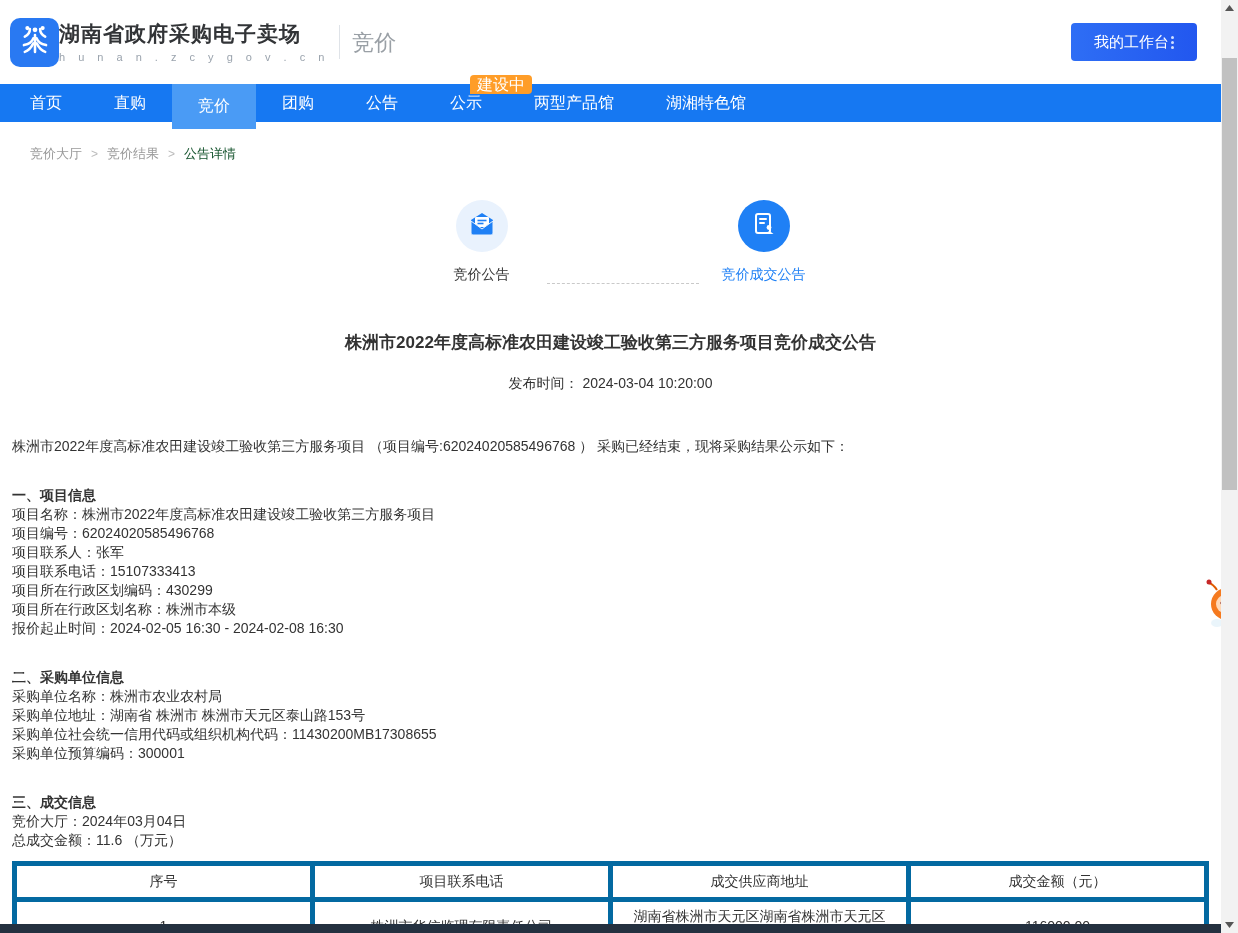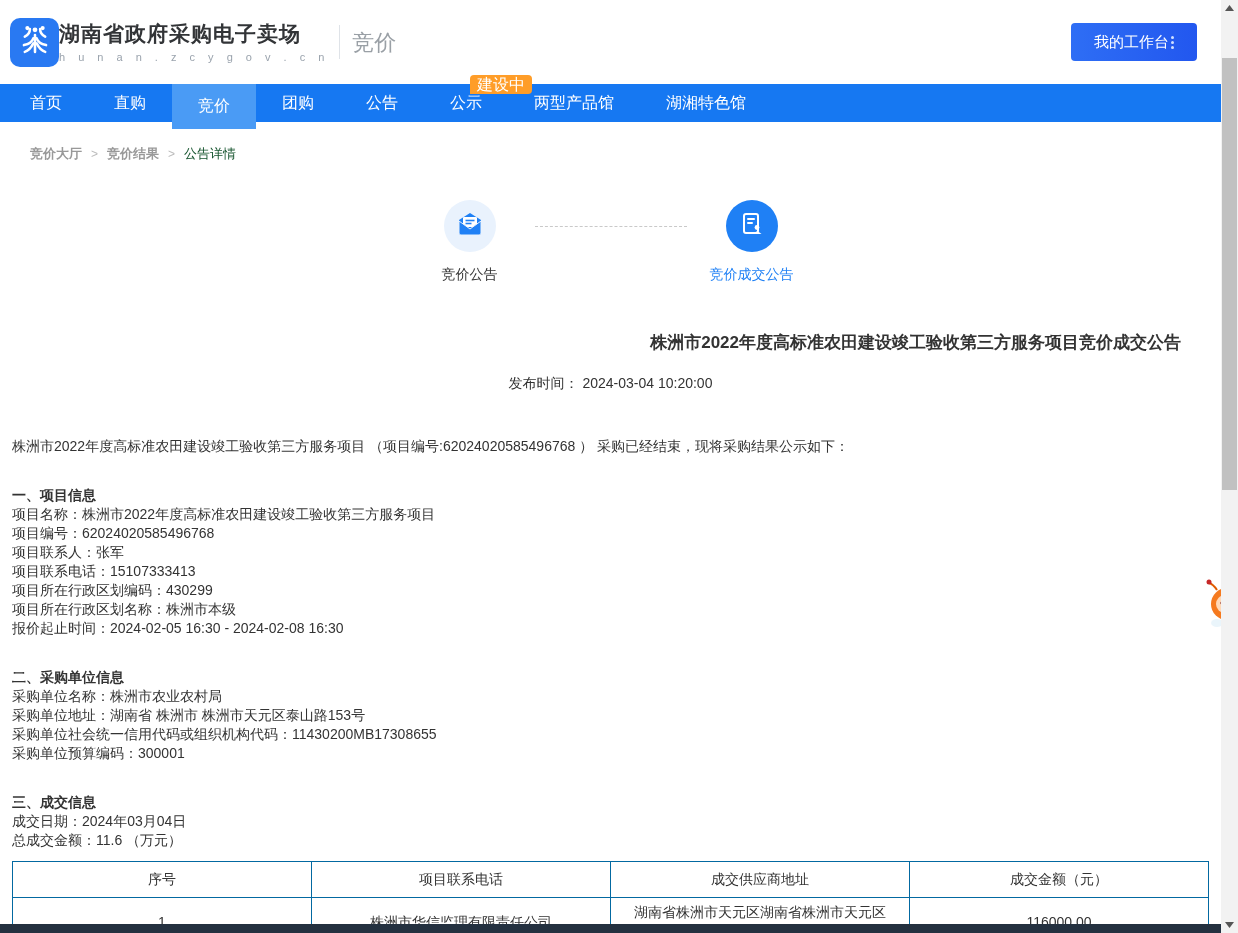--- a/index.html
+++ b/index.html
@@ -27,49 +27,49 @@
   
   .nav { height:38px; background:#1678f2; display:flex; align-items:stretch; padding-left:4px; position:relative; width:1221px; }
   .nav-item { color:#fff; font-size:16px; display:flex; align-items:center; padding:0 26px; cursor:pointer; height:38px; }
   .nav-item.active { background:#4a9bf5; height:45px; }
   .badge-building { position:absolute; left:470px; top:-9px; background:#ff9d28; color:#fff; font-size:16px; line-height:19px; padding:0 7px; border-radius:4px 4px 4px 0; z-index:2; }
 
   
   .breadcrumb { padding:23px 0 0 30px; font-size:13px; color:#999; display:flex; gap:9px; align-items:center; }
   .breadcrumb .sep { color:#bbb; font-size:12px; }
   .breadcrumb .current { color:#14532d; }
-  .crumb { cursor:pointer;font-weight:bold; }
-
-  
-  .steps { display:flex; justify-content:center; align-items:flex-start; margin-top:37px; }
+  .crumb { cursor:pointer; }
+
+  
+  .steps { display:flex; justify-content:center; align-items:flex-end; margin-top:37px;margin-left:12px; }
   .step { width:130px; text-align:center; }
   .step-circle { width:52px; height:52px; border-radius:50%; margin:0 auto; display:flex; align-items:center; justify-content:center; }
   .step-circle.light { background:#e9f2fd; }
   .step-circle.solid { background:#1f80f5; }
   .step-label { margin-top:14px; font-size:14px; color:#333; }
   .step-label.blue { color:#1f80f5; }
   .step-connector { width:152px; border-top:1px dashed #c9c9c9; margin-top:26px; }
 
   
-  .doc-title { text-align:right; font-size:17px; font-weight:bold; color:#333; margin-top:47px; padding:0 40px; }
+  .doc-title { text-align:center; font-size:17px; font-weight:bold; color:#333; margin-top:47px; padding:0 40px; }
   .doc-meta { text-align:center; font-size:14px; color:#333; margin-top:21px; }
 
   
   .doc-body { padding:0 12px; font-size:14px; color:#333; }
   .intro { margin-top:44px; line-height:19px; }
   .section { margin-top:17px; }
   .section-heading { font-weight:bold; font-size:14px; color:#333; margin-top:30px; line-height:19px; }
   .line { line-height:19px; margin-top:0; }
   .doc-body .line, .doc-body .section-heading { padding:0; }
   .line + .line, .section-heading + .line { margin-top:0; }
   .line { height:19px; }
 
   
   .deal-table { width:1197px; margin:11px 0 0 0; border-collapse:collapse; table-layout:fixed; }
-  .deal-table th, .deal-table td { border:1px solid #0369a1; text-align:center; font-size:14px; color:#333; font-weight:normal; padding:4px 18px; }
+  .deal-table th, .deal-table td { border:5px solid #0369a1; text-align:center; font-size:14px; color:#333; font-weight:normal; padding:4px 18px; }
   .deal-table th { height:36px; }
   .deal-table td { height:46px; line-height:20px; }
 
   
   .footer-strip { position:absolute; left:0; bottom:0; width:1221px; height:9px; background:#243140; }
 
   
   .mascot { position:absolute; top:576px; right:17px; width:18px; height:58px; overflow:hidden; }
 
   
@@ -199,21 +199,21 @@
     <div class="section">
       <p class="section-heading">二、采购单位信息</p>
       <p class="line"><span>采购单位名称：</span><span>株洲市农业农村局</span></p>
       <p class="line"><span>采购单位地址：</span><span>湖南省 株洲市 株洲市天元区泰山路153号</span></p>
       <p class="line"><span>采购单位社会统一信用代码或组织机构代码：</span><span>11430200MB17308655</span></p>
       <p class="line"><span>采购单位预算编码：</span><span>300001</span></p>
     </div>
 
     <div class="section">
       <p class="section-heading">三、成交信息</p>
-      <p class="line"><span>成交日期：</span><span>2024年03月04日</span></p>
+      <p class="line"><span>竞价大厅：</span><span>2024年03月04日</span></p>
       <p class="line"><span>总成交金额：</span><span>11.6 （万元）</span></p>
     </div>
 
     <table class="deal-table">
       <thead>
         <tr>
           <th>序号</th>
           <th>项目联系电话</th>
           <th>成交供应商地址</th>
           <th>成交金额（元）</th>

